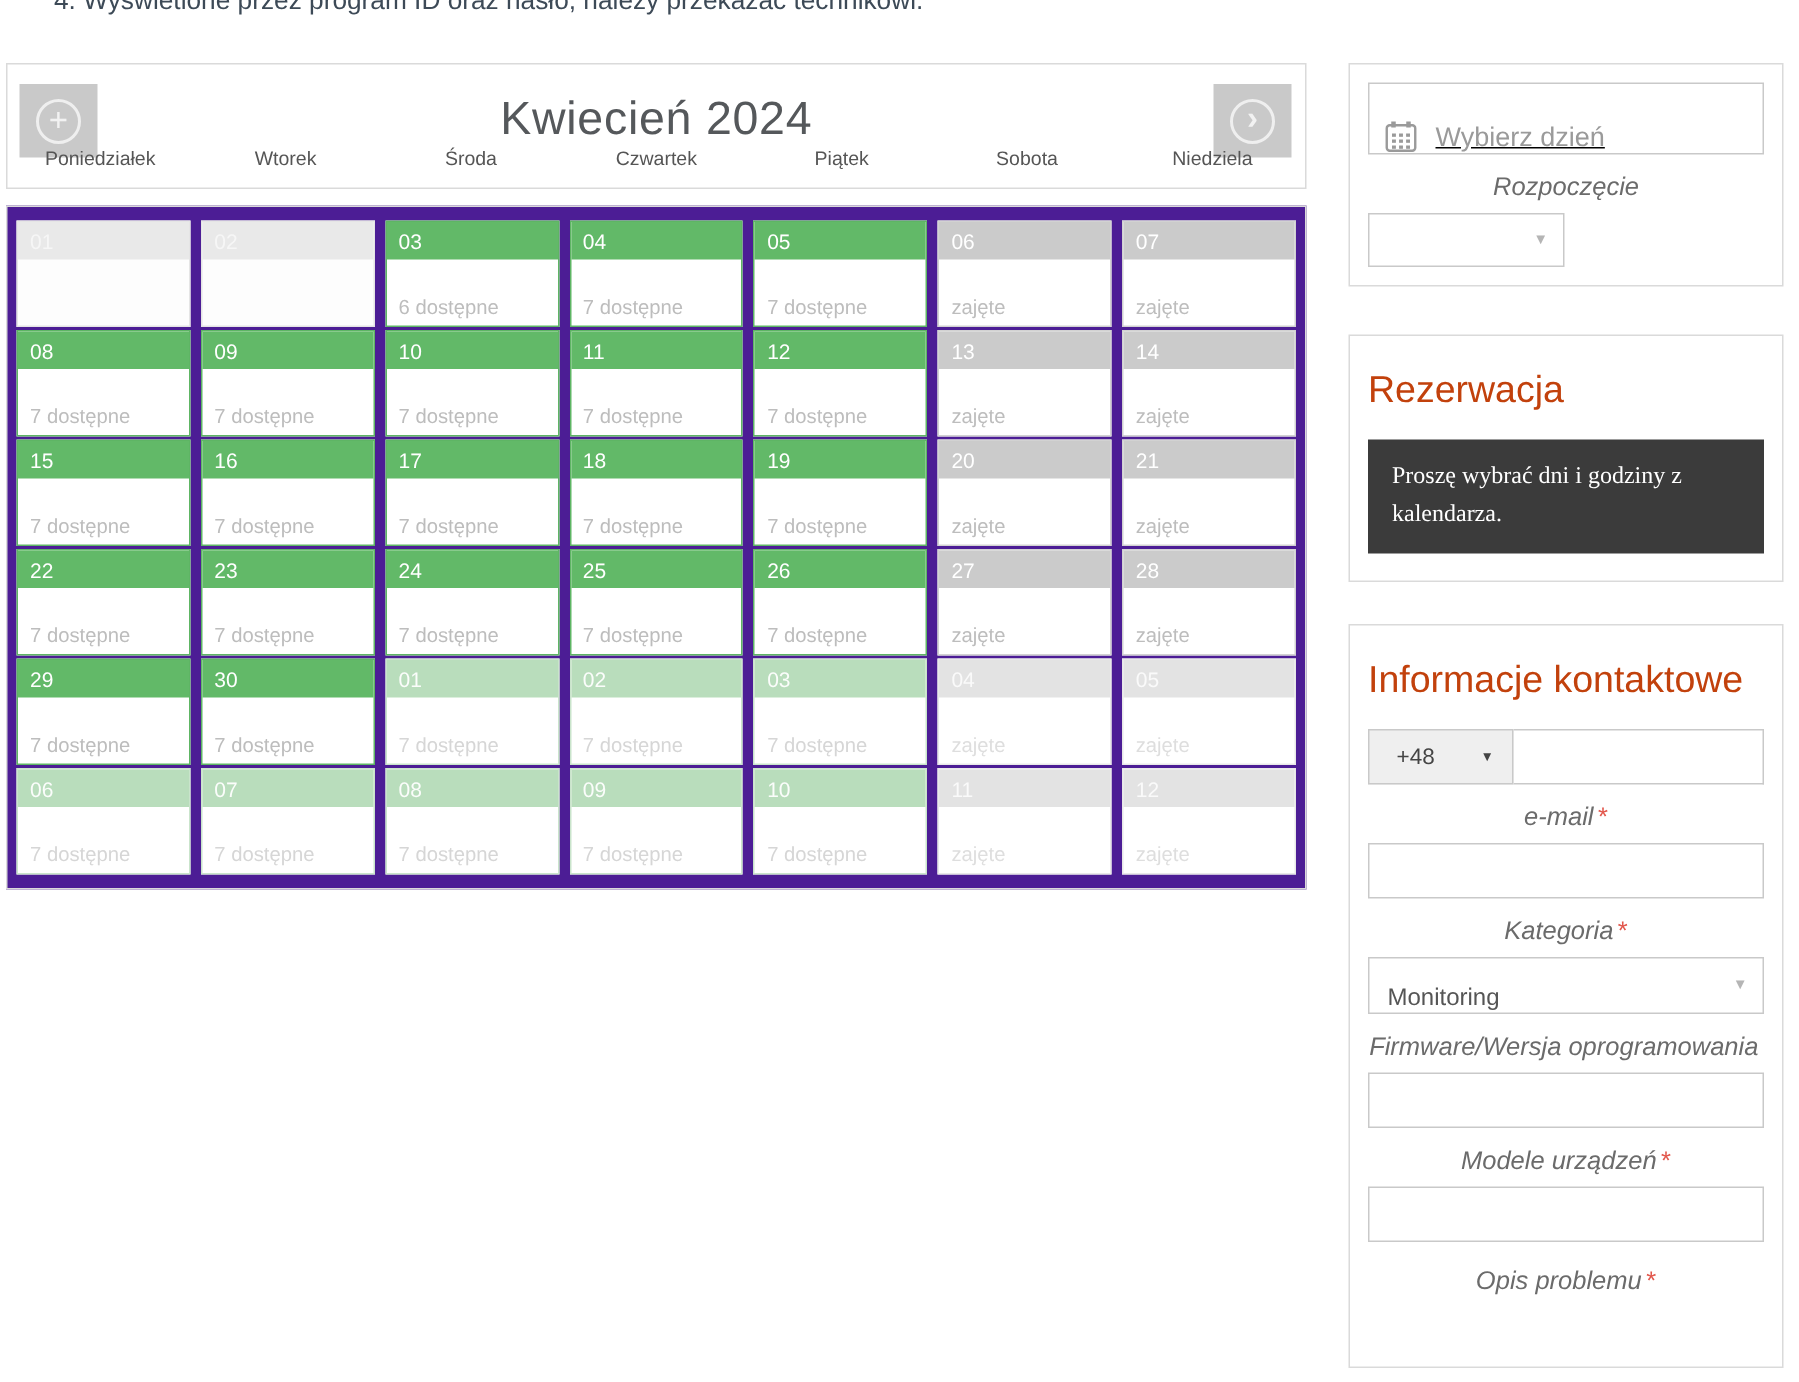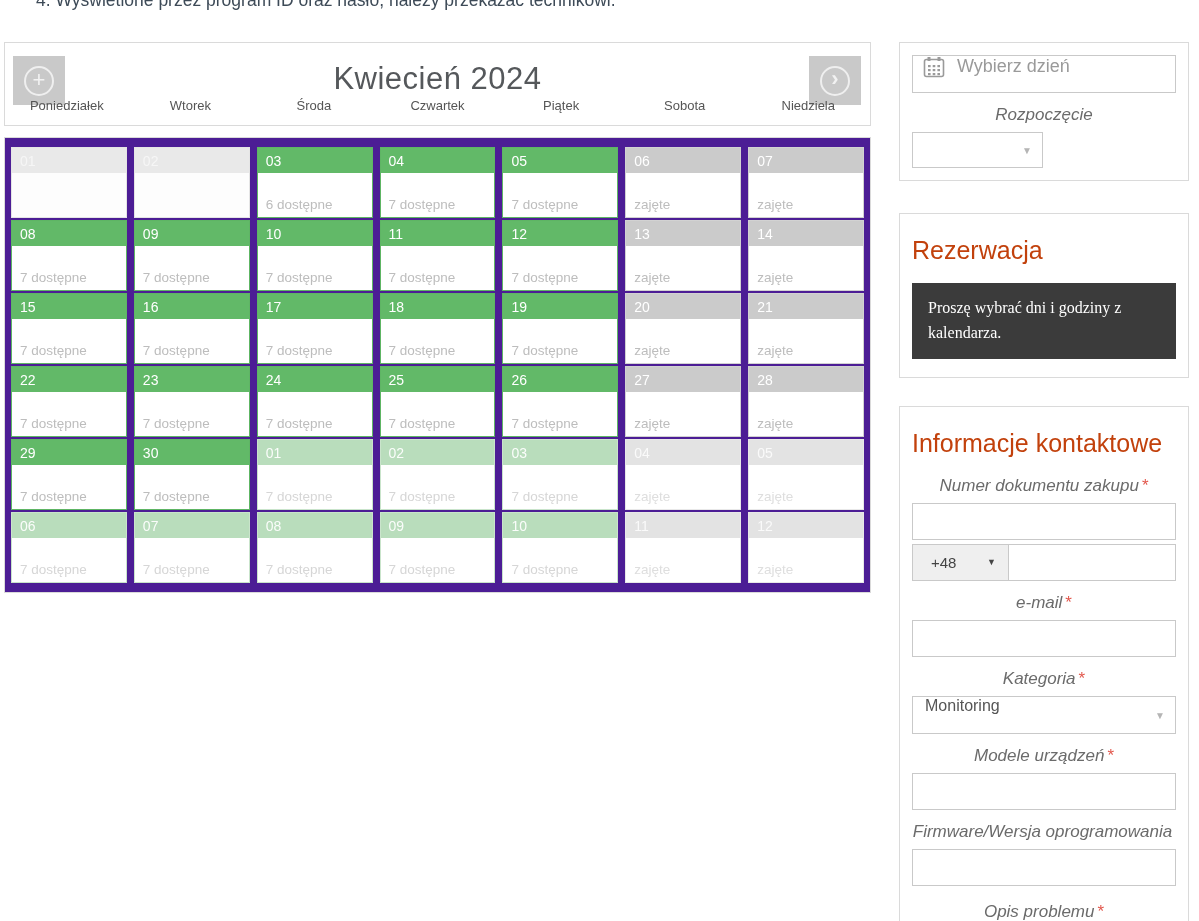--- a/index.html
+++ b/index.html
@@ -52,30 +52,30 @@
   .cell.available-next .cell-note{ color:var(--note-faded); }
   .cell.taken-next{ border-color:var(--gray-faded-border); }
   .cell.taken-next .cell-head{ background:var(--gray-faded); color:#fafafa; }
   .cell.taken-next .cell-note{ color:#dedede; }
 
   
   .sidebar{ position:absolute; left:899px; top:42px; width:290px; }
   .panel{ border:1px solid var(--panel-border); background:#fff; padding:12px; }
   .panel + .panel{ margin-top:32px; }
 
-  .date-input{ display:flex; align-items:flex-start; height:38px; border:1px solid var(--input-border);
-    background:#fff; padding:0 10px; cursor:text; }
+  .date-input{ display:flex; align-items:flex-end; height:48px; border:1px solid var(--input-border);
+    background:#fff; padding:0 10px; cursor:text;text-decoration:underline; }
   .date-input .ph{ color:#9a9a9a; font-size:18px; margin-left:12px; }
   .cal-icon{ display:inline-block; line-height:0; }
 
   .field-label{ font-style:italic; font-size:17px; color:var(--label); margin:12px 0 7px 0;text-align:center; }
   .field-label .req{ color:var(--asterisk); font-style:normal; margin-left:3px; }
 
   .select-box{ position:relative; height:36px; border:1px solid var(--input-border); background:#fff;
-    cursor:pointer; display:flex; align-items:flex-start; padding:0 12px; font-size:16px; color:#555; }
+    cursor:pointer; display:flex; align-items:flex-end; padding:0 12px; font-size:16px; color:#555; }
   .select-box::after{ content:"▼"; position:absolute; right:10px; top:50%; transform:translateY(-50%);
     font-size:10px; color:#b5b5b5; }
   .select-box.small{ width:131px; }
 
   .res-heading{ font-size:25px; font-weight:400; color:#c2410c; margin:10px 0 18px 0; }
   .dark-note{ background:var(--dark-box); color:#fff; font-size:16px; line-height:1.55;
     padding:13px 16px; margin-bottom:6px;font-family:Liberation Serif, serif; }
 
   .text-input{ width:100%; height:37px; border:1px solid var(--input-border); background:#fff;
     font-size:15px; padding:0 8px; outline:none; color:#444; }
@@ -320,26 +320,20 @@
   </div>
 
   <div class="panel">
     <div class="res-heading">Rezerwacja</div>
     <div class="dark-note">Proszę wybrać dni i godziny z kalendarza.</div>
   </div>
 
   <div class="panel" style="margin-top:28px; padding-bottom:40px;">
     <div class="res-heading">Informacje kontaktowe</div>
 
-    <div class="form-row">
-      <div class="field-label" style="margin-top:4px;">
-        <span>Numer dokumentu zakupu</span><span class="req">*</span>
-      </div>
-      <input class="text-input" type="text" value="" style="">
-    </div>
 
     <div class="form-row">
       <div class="phone-row">
         <div class="phone-prefix">
           <span>+48</span>
         </div>
         <input class="text-input phone-input" type="text" value="" style="">
       </div>
     </div>
 
@@ -354,28 +348,28 @@
       <div class="field-label">
         <span>Kategoria</span><span class="req">*</span>
       </div>
       <div class="select-box" style="height:38px;">
         <span>Monitoring</span>
       </div>
     </div>
 
     <div class="form-row">
       <div class="field-label">
+        <span>Firmware/Wersja oprogramowania</span><span class="req"></span>
+      </div>
+      <input class="text-input" type="text" value="" style="">
+    </div>
+
+    <div class="form-row">
+      <div class="field-label">
         <span>Modele urządzeń</span><span class="req">*</span>
-      </div>
-      <input class="text-input" type="text" value="" style="">
-    </div>
-
-    <div class="form-row">
-      <div class="field-label">
-        <span>Firmware/Wersja oprogramowania</span><span class="req"></span>
       </div>
       <input class="text-input" type="text" value="" style="">
     </div>
 
     <div class="form-row">
       <div class="field-label" style="margin-top:16px;">
         <span>Opis problemu</span><span class="req">*</span>
       </div>
     </div>
   </div>

